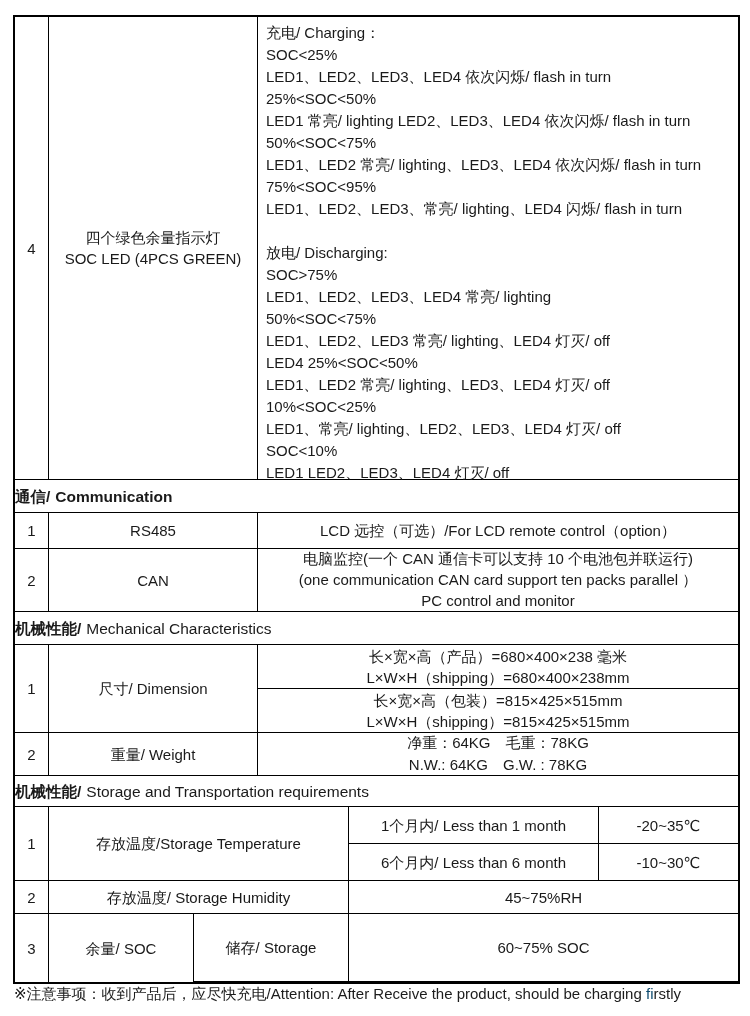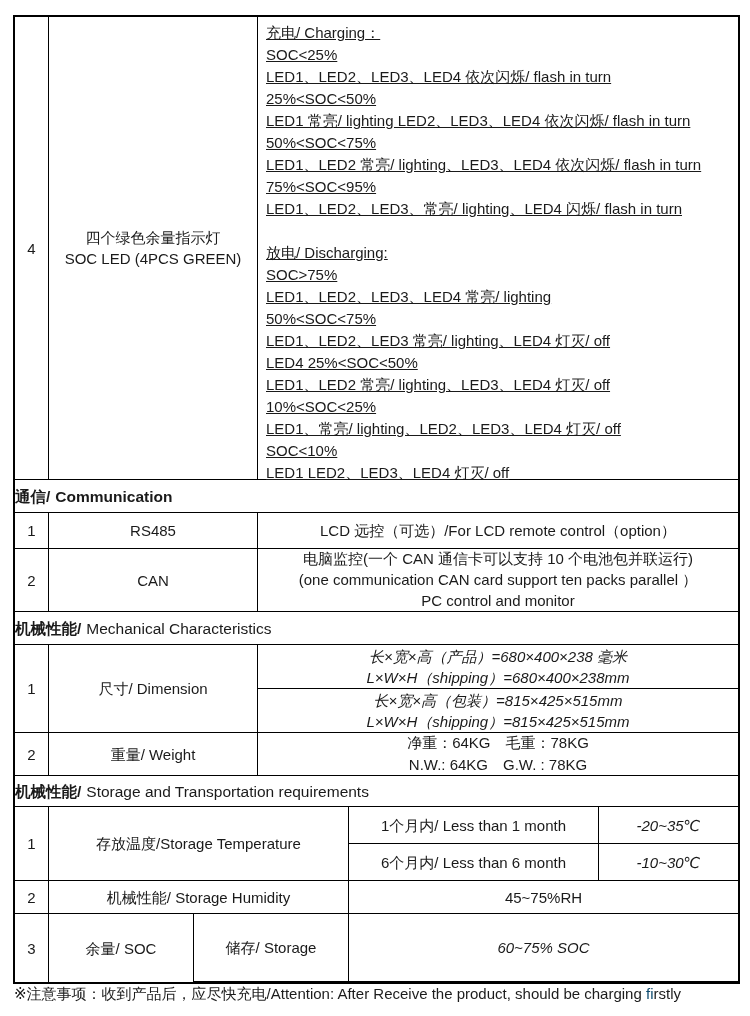--- a/index.html
+++ b/index.html
@@ -23,25 +23,25 @@
   .bb { border-bottom:1.5px solid #000; }
   .c-num   { width:34px; }
   .c-label { width:209px; }
   .c-flex  { flex:1; }
   .c-slabel { width:300px; }
   .c-month  { width:250px; }
   .c-soclabel { width:145px; }
   .c-mode  { width:155px; }
   .vstack { flex:1; display:flex; flex-direction:column; }
   .subrow { flex:1; display:flex; }
-  .subcell { flex:1;font-style:italic; }
+  .subcell { flex:1; }
   
   .soc-lines {
     align-items:flex-start; justify-content:flex-start;
-    text-align:left; padding:5px 8px 0 8px; line-height:22px;text-decoration:underline;
+    text-align:left; padding:5px 8px 0 8px; line-height:22px;
   }
   .soc-lines > div { min-height:22px; }
   
   .header-cell {
     flex:1; flex-direction:row; justify-content:flex-start;
     font-size:15.5px;
   }
   .hzh { font-weight:700; margin-right:5px; }
   .hen { font-weight:400; }
   .hen.bold { font-weight:700; }
@@ -127,21 +127,21 @@
       </div>
       <div class="subrow">
         <div class="cell c-month br">6个月内/ Less than 6 month</div>
         <div class="cell subcell">-10~30℃</div>
       </div>
     </div>
   </div>
 
   <div class="row" style="height:33px">
     <div class="cell c-num br">2</div>
-    <div class="cell c-slabel br">机械性能/ Storage Humidity</div>
+    <div class="cell c-slabel br">存放温度/ Storage Humidity</div>
     <div class="cell c-flex">45~75%RH</div>
   </div>
 
   <div class="row last" style="height:68px">
     <div class="cell c-num br">3</div>
     <div class="cell c-soclabel br">余量/ SOC</div>
     <div class="vstack">
       <div class="subrow bb">
         <div class="cell c-mode br">储存/ Storage</div>
         <div class="cell subcell">60~75% SOC</div>

